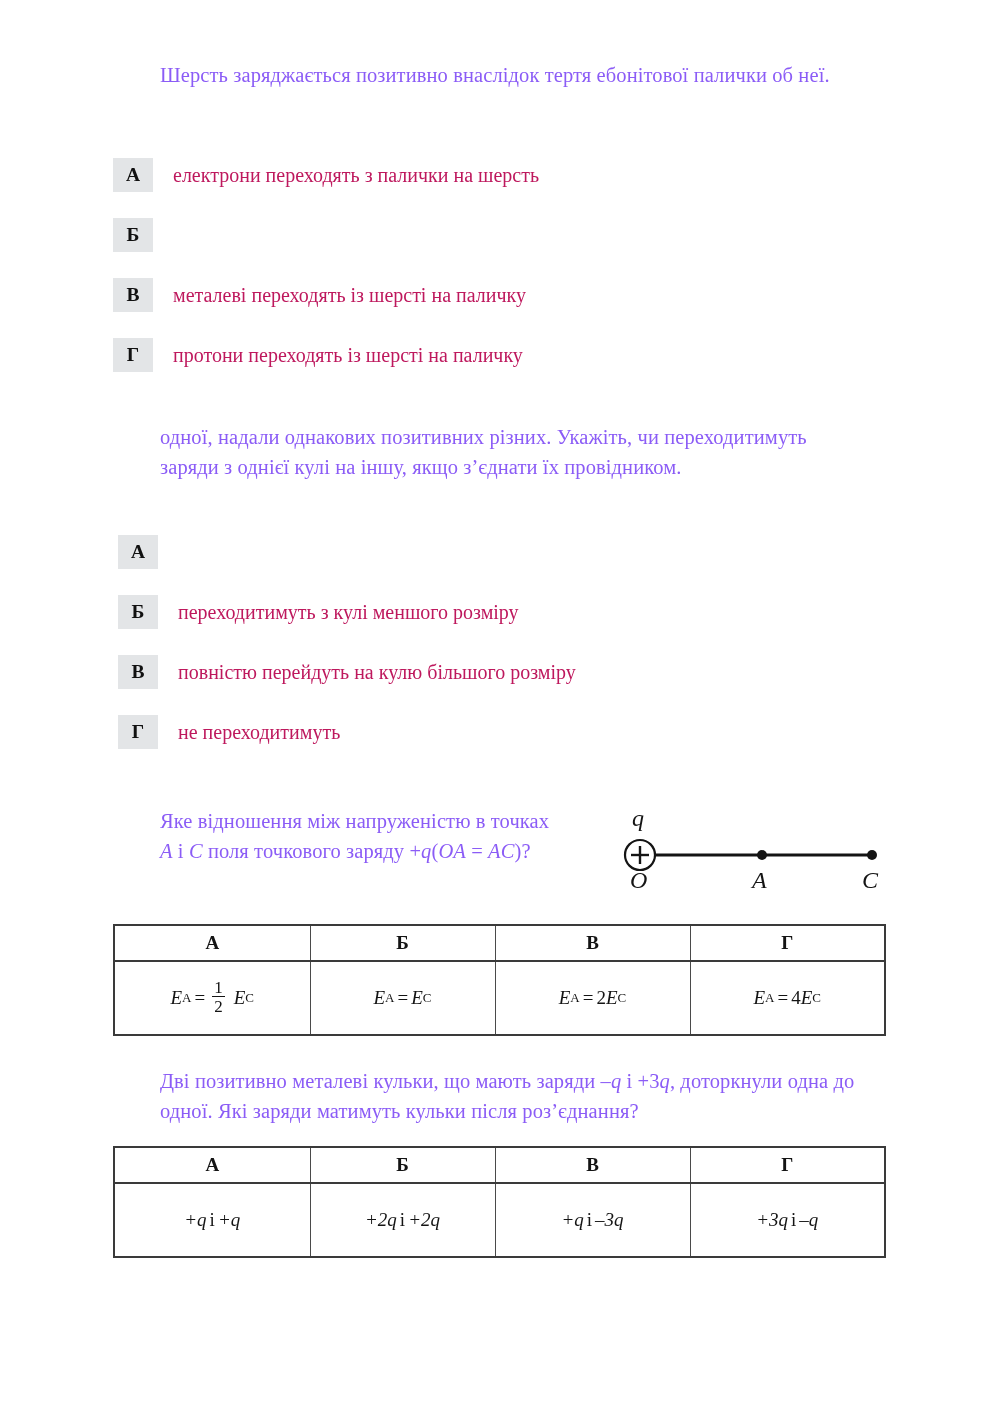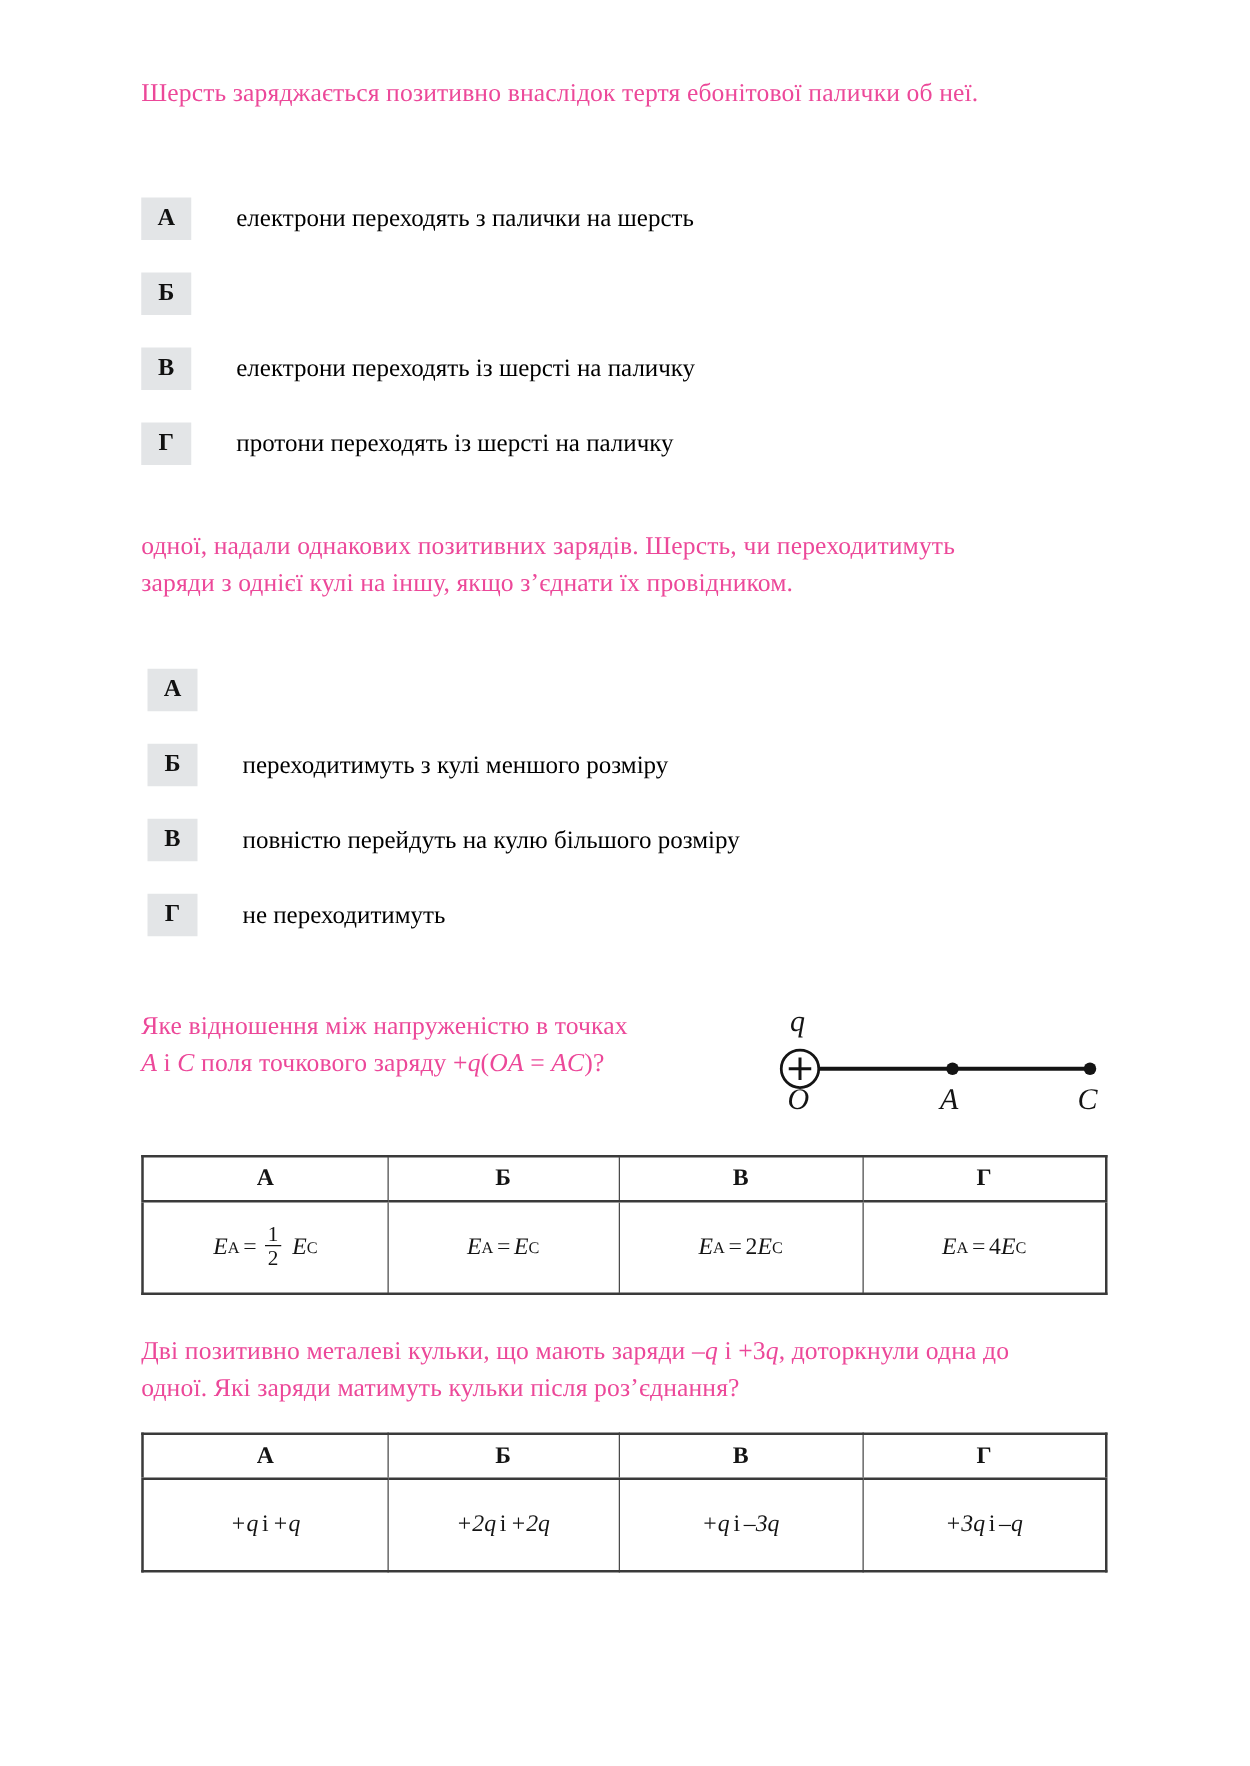--- a/index.html
+++ b/index.html
@@ -22,22 +22,23 @@
     height: 1413px;
     background: #fff;
   }
 
   
   .qblock { position: absolute; left: 113px; }
 
   .qtext {
     font-size: 20.5px;
     line-height: 30px;
-    color: #ec4899;
+    color: #8b5cf6;
     letter-spacing: 0.1px;
+    margin-left: 47px;
   }
   .qtext .it { font-style: italic; }
 
   
   .opt {
     display: flex;
     align-items: flex-start;
     height: 34px;
     margin-left: 0px;
   }
@@ -48,24 +49,24 @@
     background: #e3e5e7;
     display: flex;
     align-items: center;
     justify-content: center;
     font-weight: bold;
     font-size: 19.5px;
     color: #111;
     flex: 0 0 40px;
   }
   .optlabel {
-    margin-left: 36px;
+    margin-left: 20px;
     font-size: 20px;
     line-height: 34px;
-    color: #000000;
+    color: #be185d;
   }
 
   
   table.answers {
     border-collapse: collapse;
     width: 771px;
     table-layout: fixed;
     background: #fff;
   }
   table.answers td {
@@ -138,31 +139,31 @@
   <div class="qblock" style="top:158px;">
     <div class="opt">
       <div class="optletter">А</div>
       <div class="optlabel">електрони переходять з палички на шерсть</div>
     </div>
     <div class="opt">
       <div class="optletter">Б</div>
     </div>
     <div class="opt">
       <div class="optletter">В</div>
-      <div class="optlabel">електрони переходять із шерсті на паличку</div>
+      <div class="optlabel">металеві переходять із шерсті на паличку</div>
     </div>
     <div class="opt">
       <div class="optletter">Г</div>
       <div class="optlabel">протони переходять із шерсті на паличку</div>
     </div>
   </div>
 
   <div class="qblock" style="top:422px; width:790px;">
     <div class="qtext">
-      <div>одної, надали однакових позитивних зарядів. Шерсть, чи переходитимуть</div>
+      <div>одної, надали однакових позитивних різних. Укажіть, чи переходитимуть</div>
       <div>заряди з однієї кулі на іншу, якщо з’єднати їх провідником.</div>
     </div>
   </div>
 
   <div class="qblock" style="top:535px; left:118px;">
     <div class="opt">
       <div class="optletter">А</div>
     </div>
     <div class="opt">
       <div class="optletter">Б</div>

